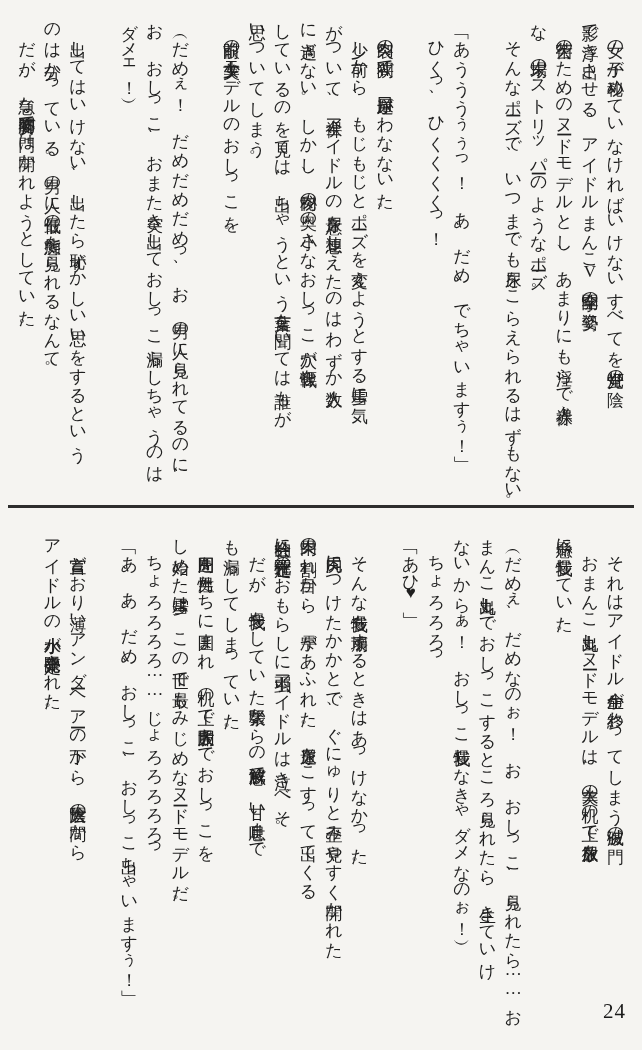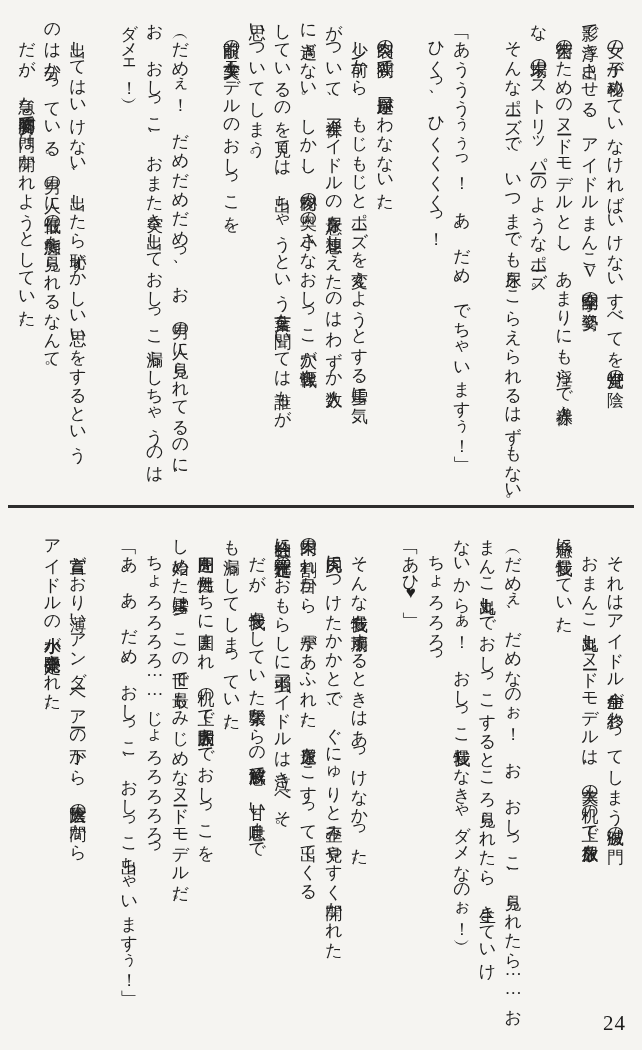--- a/index.html
+++ b/index.html
@@ -45,21 +45,21 @@
     position: absolute;
     left: 8px;
     right: 8px;
     top: 505px;
     height: 3px;
     background: #2d2d2d;
   }
   .page-number {
     position: absolute;
     right: 16px;
-    bottom: 14px;
+    bottom: 26px;
     font-size: 21px;
     color: #1a1a1a;
     letter-spacing: 1px;
   }
 </style>
 </head>
 <body>
 
 <div class="page">
 

